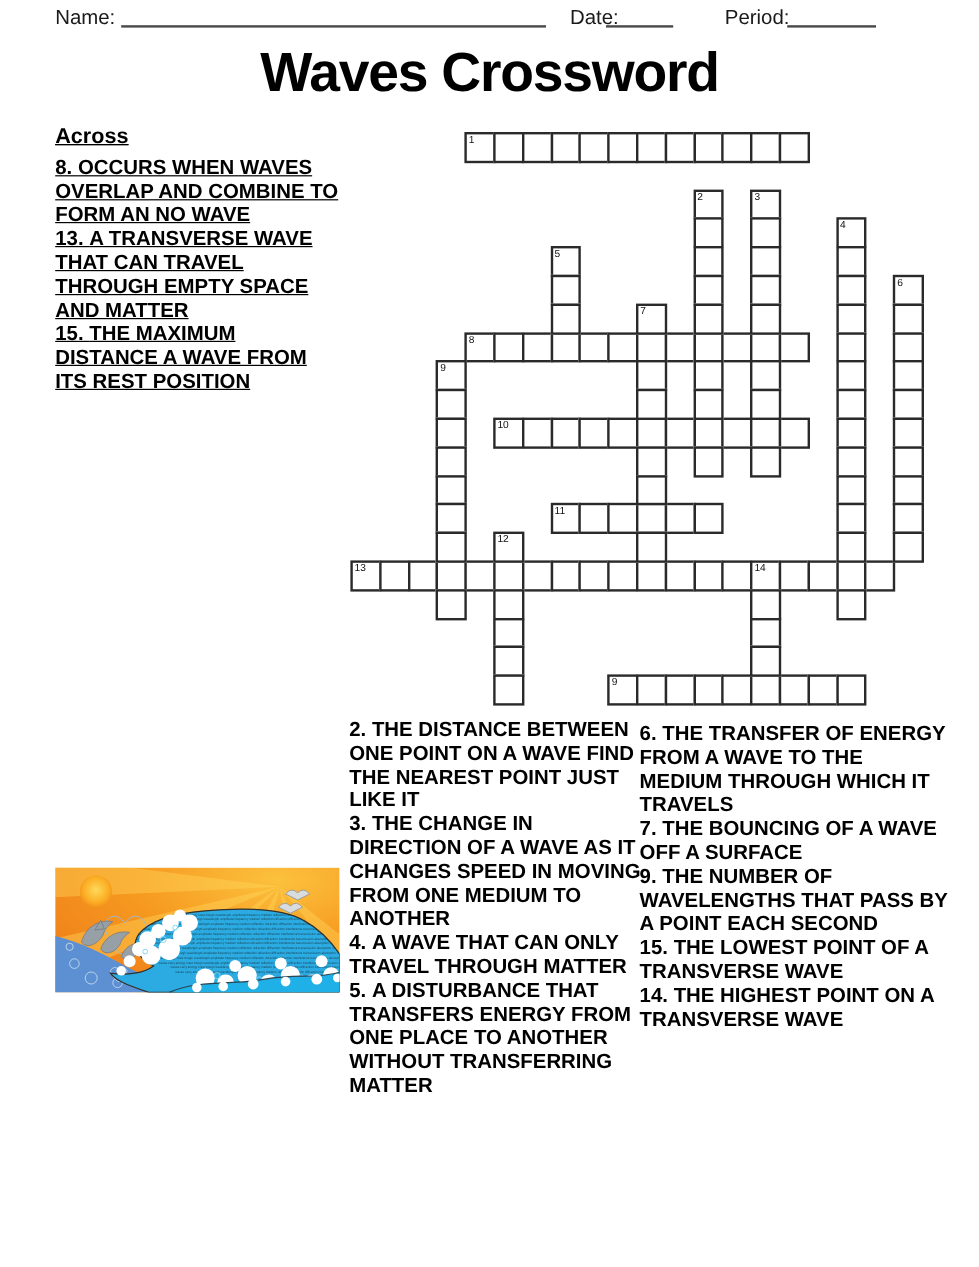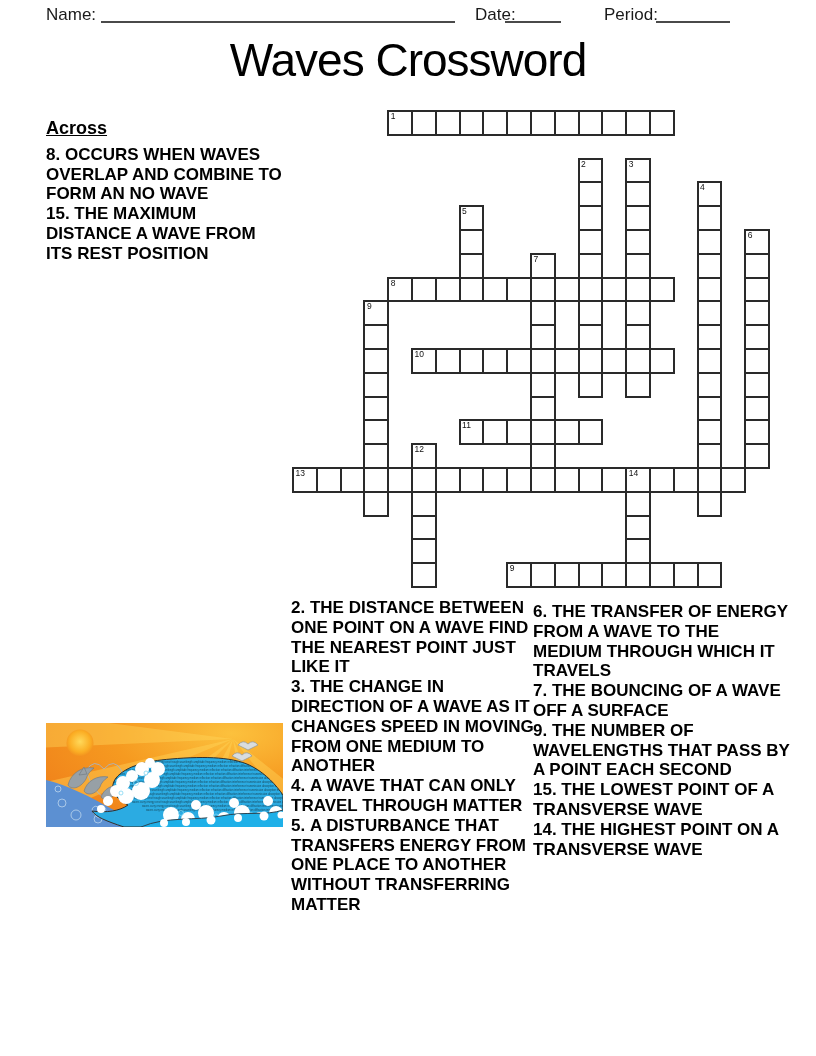--- a/index.html
+++ b/index.html
@@ -1,26 +1,26 @@
 <!DOCTYPE html>
 <html><head>
 <meta charset="utf-8">
 <style>
   html,body{margin:0;padding:0;background:#fff;}
   .page{position:relative;width:816px;height:1056px;background:#ffffff;
         font-family:"Liberation Sans",sans-serif;color:#000;overflow:hidden;}
   .hdr-label{position:absolute;top:5px;font-size:17px;color:#1a1a1a;}
   .hdr-line{position:absolute;top:5px;height:16px;border-bottom:2px solid #4a4a4a;}
   .title{position:absolute;top:33px;left:0;width:100%;text-align:center;
-         font-size:46px;font-weight:400;letter-spacing:-1px;color:#000;}
+         font-size:46px;font-weight:700;letter-spacing:-1px;color:#000;}
   .sec-head{font-size:18px;font-weight:bold;text-decoration:underline;margin:0 0 6px 0;}
   .clues{position:absolute;font-size:17px;line-height:19.8px;font-weight:bold;}
   .clue{margin:0;}
   .clue b{font-weight:900;}
-  #across{left:46px;top:119px;width:238px;}
+  #across{left:46px;top:104px;width:238px;text-decoration:underline;}
   #down1{left:291px;top:598px;width:243px;}
   #down2{left:533px;top:602px;width:258px;}
   #grid{position:absolute;left:292px;top:110px;width:478px;height:478px;}
   .cell{position:absolute;width:25.8px;height:25.8px;background:#fff;
         border:2px solid #2a2a2a;box-sizing:border-box;}
   .cellnum{position:absolute;top:-1px;left:1.5px;font-size:8.5px;line-height:10px;
            font-weight:400;color:#111;}
   #illo{position:absolute;left:46px;top:723px;}
 </style>
 </head>
@@ -34,20 +34,21 @@
   <span class="hdr-line" style="left:505px;width:56px"></span>
   <span class="hdr-label" style="left:604px">Period:</span>
   <span class="hdr-line" style="left:656px;width:74px"></span>
 
   <div class="title">Waves Crossword</div>
 
   <div id="across" class="clues">
     <p class="sec-head">Across</p>
     <div id="across-list">
         <p class="clue"><b>8. </b>OCCURS WHEN WAVES OVERLAP AND COMBINE TO FORM AN NO WAVE</p>
+        <p class="clue"><b>13. </b>A TRANSVERSE WAVE THAT CAN TRAVEL THROUGH EMPTY SPACE AND MATTER</p>
         <p class="clue"><b>15. </b>THE MAXIMUM DISTANCE A WAVE FROM ITS REST POSITION</p>
       </div>
   </div>
 
   <div id="grid">
       <div class="cell" style="left: 95.2px; top: 0px;">
         <span class="cellnum">1</span>
       </div>
       <div class="cell" style="left: 119px; top: 0px;"></div>
       <div class="cell" style="left: 142.8px; top: 0px;"></div>

